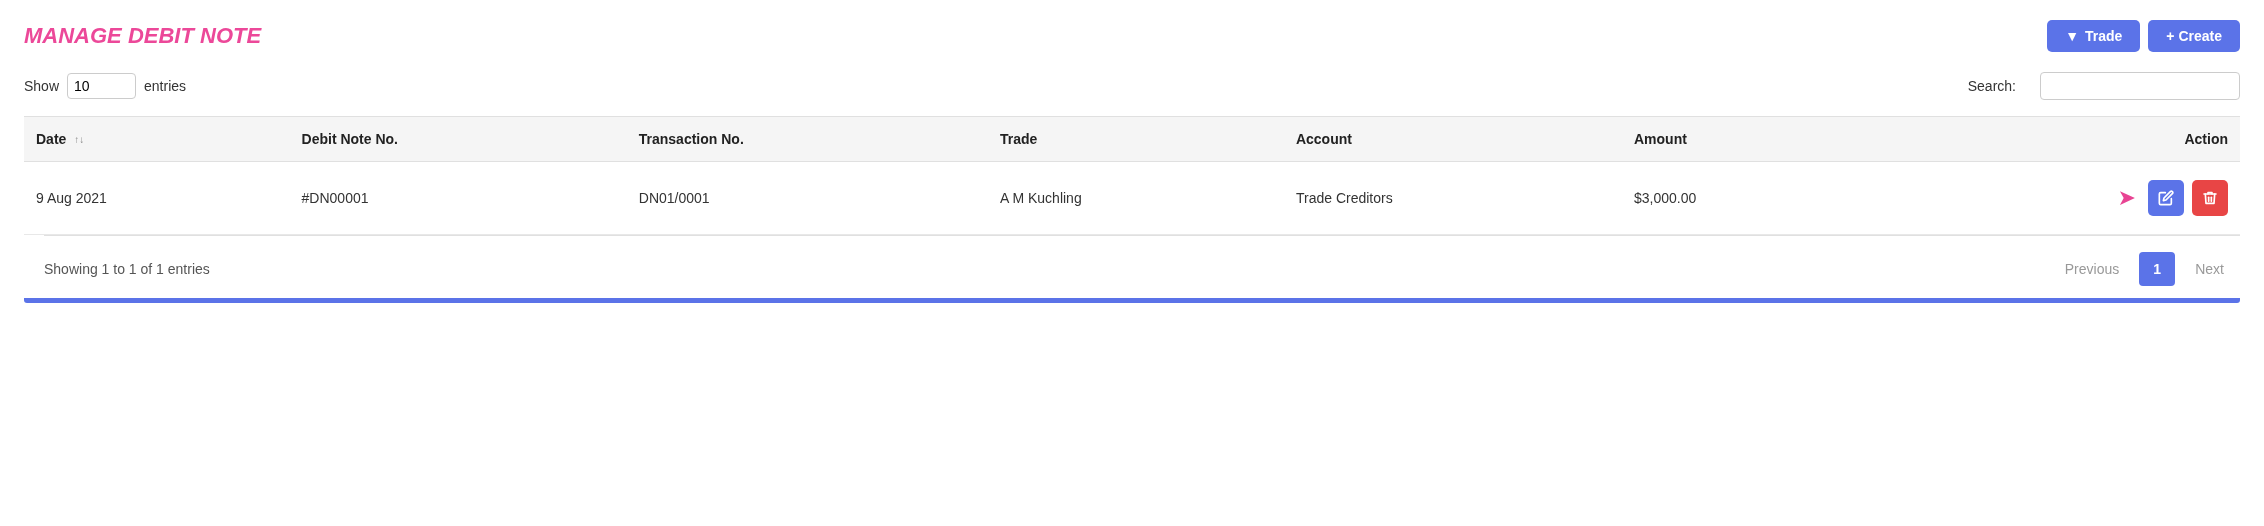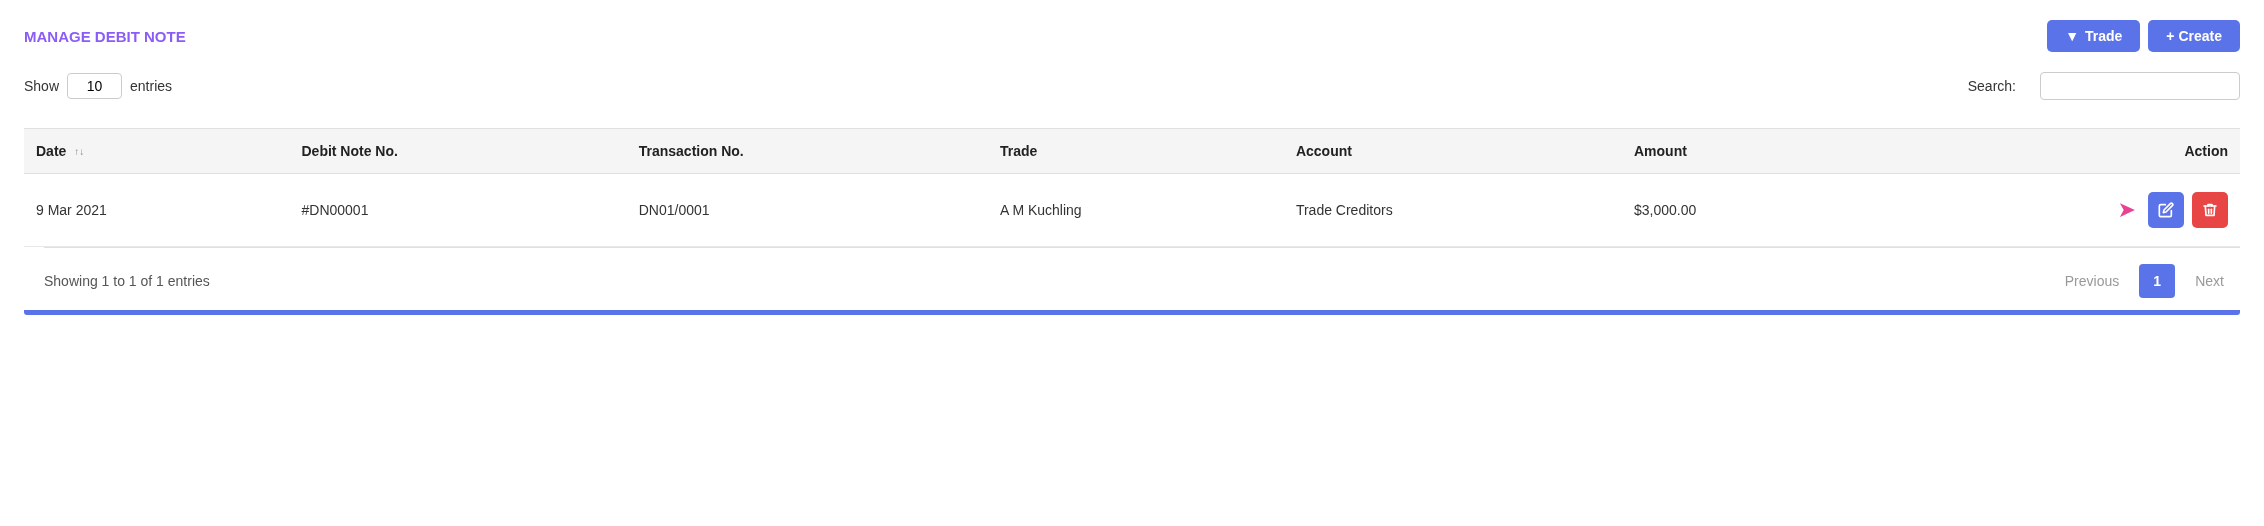--- a/index.html
+++ b/index.html
@@ -10,23 +10,24 @@
       color: #333;
       padding: 20px 24px;
     }
     .header-row {
       display: flex;
       justify-content: space-between;
       align-items: center;
       margin-bottom: 20px;
     }
     .page-title {
-      font-size: 15px;
+      font-size: 22px;
       font-weight: 700;
-      color: #8b5cf6;
+      color: #ec4899;
+      font-style: italic;
     }
     .header-buttons {
       display: flex;
       gap: 8px;
     }
     .btn-filter, .btn-create {
       display: flex;
       align-items: center;
       gap: 6px;
       padding: 8px 18px;
@@ -35,33 +36,33 @@
       cursor: pointer;
       font-size: 14px;
       font-weight: 600;
       color: #fff;
       background: #5b73e8;
     }
     .controls-row {
       display: flex;
       justify-content: space-between;
       align-items: center;
-      margin-bottom: 28px;
+      margin-bottom: 16px;
     }
     .show-entries {
       display: flex;
       align-items: center;
       gap: 8px;
     }
     .show-entries input {
-      width: 55px;
+      width: 69px;
       padding: 4px 6px;
       border: 1px solid #ccc;
       border-radius: 4px;
-      text-align: center;
+      text-align: left;
       font-size: 14px;
     }
     .search-area {
       display: flex;
       align-items: center;
       gap: 24px;
     }
     .search-area input {
       padding: 5px 8px;
       border: 1px solid #ccc;
@@ -241,21 +242,21 @@
         <span>Amount</span>
       </th>
       <th class="action-col">
         <span>Action</span>
       </th>
     </tr>
   </thead>
   <tbody id="table-body">
 
   <tr>
-      <td>9 Mar 2021</td>
+      <td>9 Aug 2021</td>
       <td>#DN00001</td>
       <td>DN01/0001</td>
       <td>A M Kuchling</td>
       <td>Trade Creditors</td>
       <td>$3,000.00</td>
       <td>
         <div class="action-cell">
           <span class="arrow-icon">➤</span>
           <button class="btn-edit" title="Edit">
             <svg width="16" height="16" viewBox="0 0 24 24" fill="none" stroke="white" stroke-width="2.5" stroke-linecap="round" stroke-linejoin="round">

